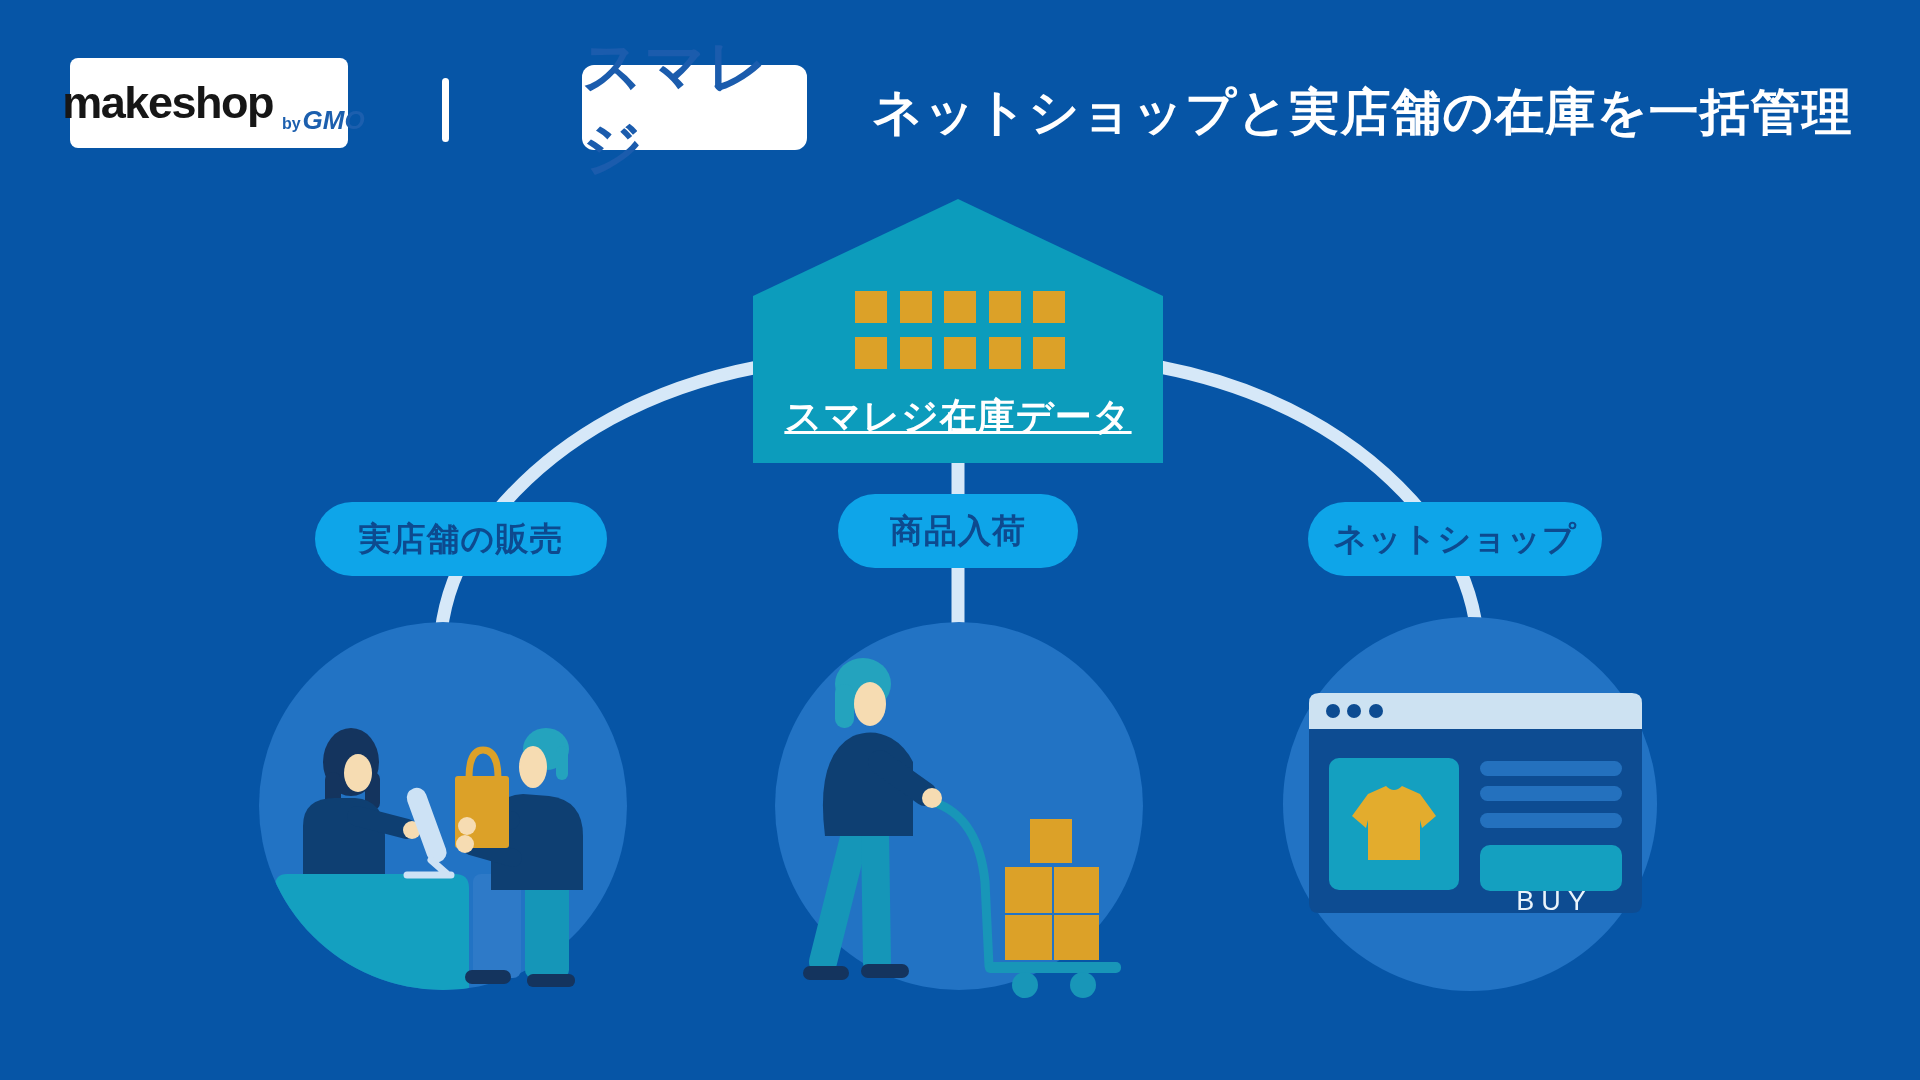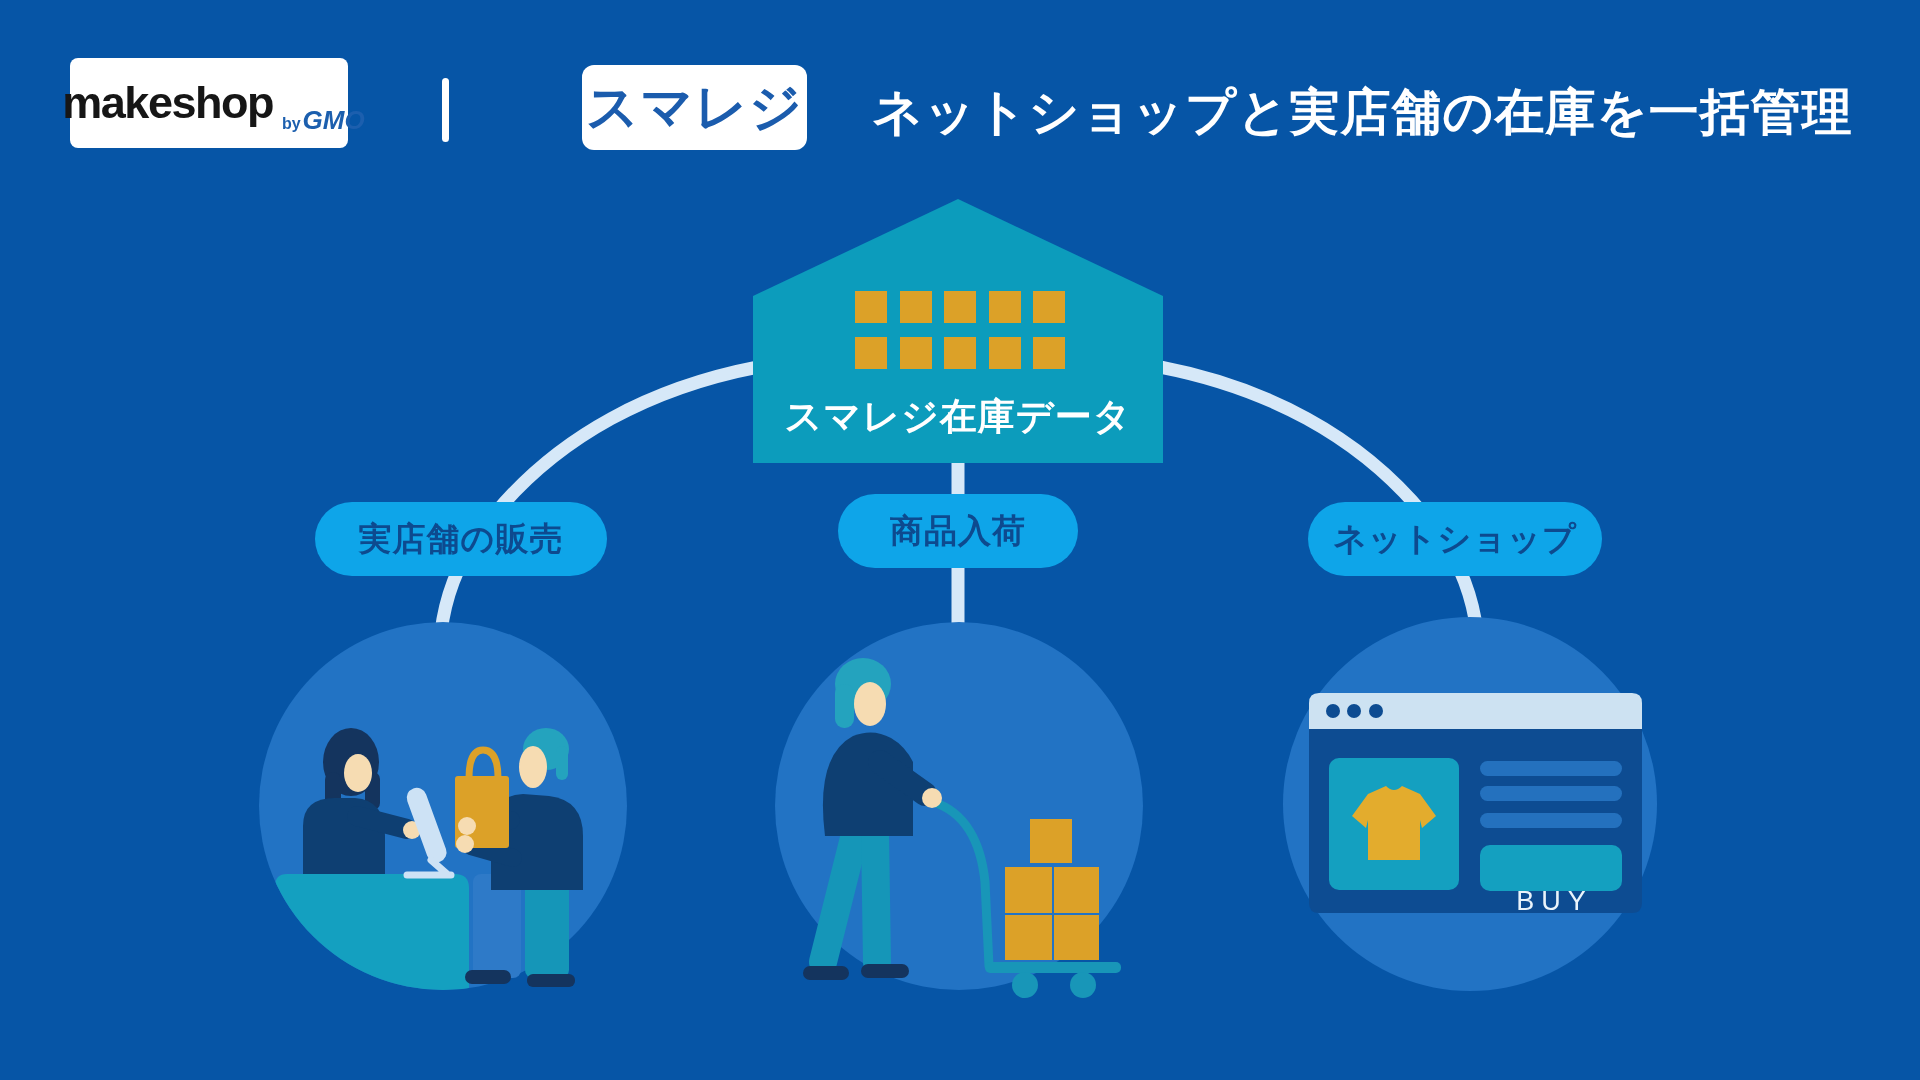--- a/index.html
+++ b/index.html
@@ -10,27 +10,27 @@
   
   .logo-makeshop{left:70px;top:58px;width:278px;height:90px;background:#fff;border-radius:8px;
     display:flex;align-items:center;justify-content:center;gap:9px;}
   .ms-word{font-size:45px;font-weight:bold;color:#161616;letter-spacing:-1.5px;}
   .ms-by{display:flex;align-items:baseline;align-self:flex-end;margin-bottom:12px;color:#1C5FAE;}
   .ms-by .by{font-size:16px;font-weight:bold;margin-right:2px;}
   .ms-by .gmo{font-size:26px;font-weight:bold;font-style:italic;letter-spacing:0px;text-align:right;}
   .separator{left:442px;top:78px;width:7px;height:64px;background:#fff;border-radius:4px;}
   .logo-smaregi{left:582px;top:65px;width:225px;height:85px;background:#fff;border-radius:12px;
     display:flex;align-items:center;justify-content:center;}
-  .smaregi-word{font-size:52px;font-weight:bold;color:#1B5CAD;letter-spacing:1px;text-align:right;}
+  .smaregi-word{font-size:60px;font-weight:bold;color:#1B5CAD;letter-spacing:1px;}
   .title{left:872px;top:79px;font-size:50px;font-weight:bold;color:#fff;letter-spacing:1px;white-space:nowrap;}
 
   
   .connectors{left:0;top:0;width:1920px;height:1080px;}
   .house-svg{left:753px;top:199px;}
-  .hub-label{left:758px;top:392px;width:400px;text-align:center;font-size:37px;font-weight:bold;color:#fff;letter-spacing:1px;}
+  .hub-label{left:758px;top:392px;width:400px;text-align:center;font-size:37px;font-weight:bold;color:#fff;letter-spacing:1px;text-decoration:underline;}
   .pill{background:#0ea5e9;border-radius:40px;display:flex;align-items:center;justify-content:center;
         font-size:33px;font-weight:bold;color:#0D4A8F;letter-spacing:1px;}
   .pill-left{left:315px;top:502px;width:292px;height:74px;}
   .pill-mid{left:838px;top:494px;width:240px;height:74px;}
   .pill-right{left:1308px;top:502px;width:294px;height:74px;}
   .circle{border-radius:50%;background:#2273C4;}
   .circle-left{left:259px;top:622px;width:368px;height:368px;}
   .circle-mid{left:775px;top:622px;width:368px;height:368px;}
   .circle-right{left:1283px;top:617px;width:374px;height:374px;}
   .scene{position:absolute;left:0;top:0;overflow:visible;}

